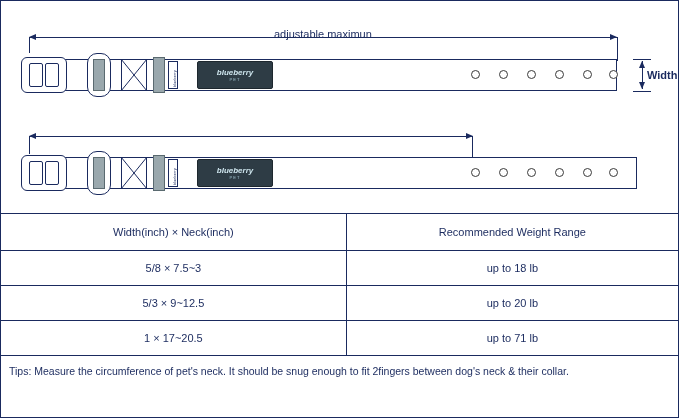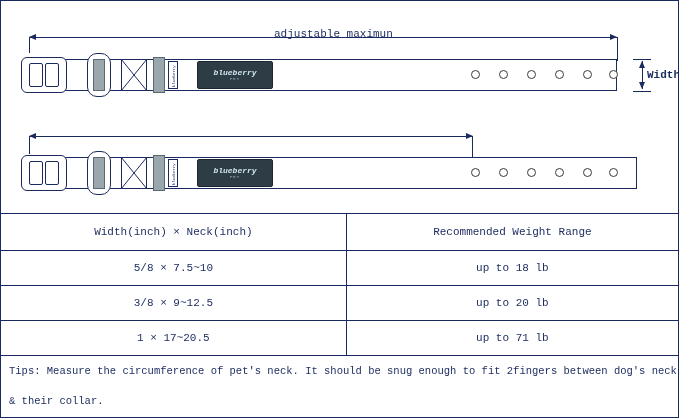--- a/index.html
+++ b/index.html
@@ -9,21 +9,20 @@
     font-family:"Liberation Sans", sans-serif;
     color:#1a1f4a;
     overflow:hidden;
   }
   .page{
     position:relative;
     width:679px;height:418px;
     box-sizing:border-box;
     border:1px solid #1a2a5e;
     background:#fff;
-    font-family:Liberation Mono, monospace;
   }
   
   .diagram{
     position:relative;
     height:213px;
     border-bottom:1px solid #1a2a5e;
     box-sizing:border-box;
   }
   .lbl{
     position:absolute;
@@ -239,25 +238,25 @@
 
   <table class="sizes">
     <thead>
       <tr>
         <th>Width(inch) × Neck(inch)</th>
         <th>Recommended Weight Range</th>
       </tr>
     </thead>
     <tbody>
       <tr>
-        <td>5/8 × 7.5~10</td>
+        <td>5/8 × 7.5~3</td>
         <td>up to 18 lb</td>
       </tr>
       <tr>
-        <td>3/8 × 9~12.5</td>
+        <td>5/3 × 9~12.5</td>
         <td>up to 20 lb</td>
       </tr>
       <tr>
         <td>1 × 17~20.5</td>
         <td>up to 71 lb</td>
       </tr>
     </tbody>
   </table>
 
   <div class="tips">Tips: Measure the circumference of pet's neck. It should be snug enough to fit 2fingers between dog's neck &amp; their collar.</div>

